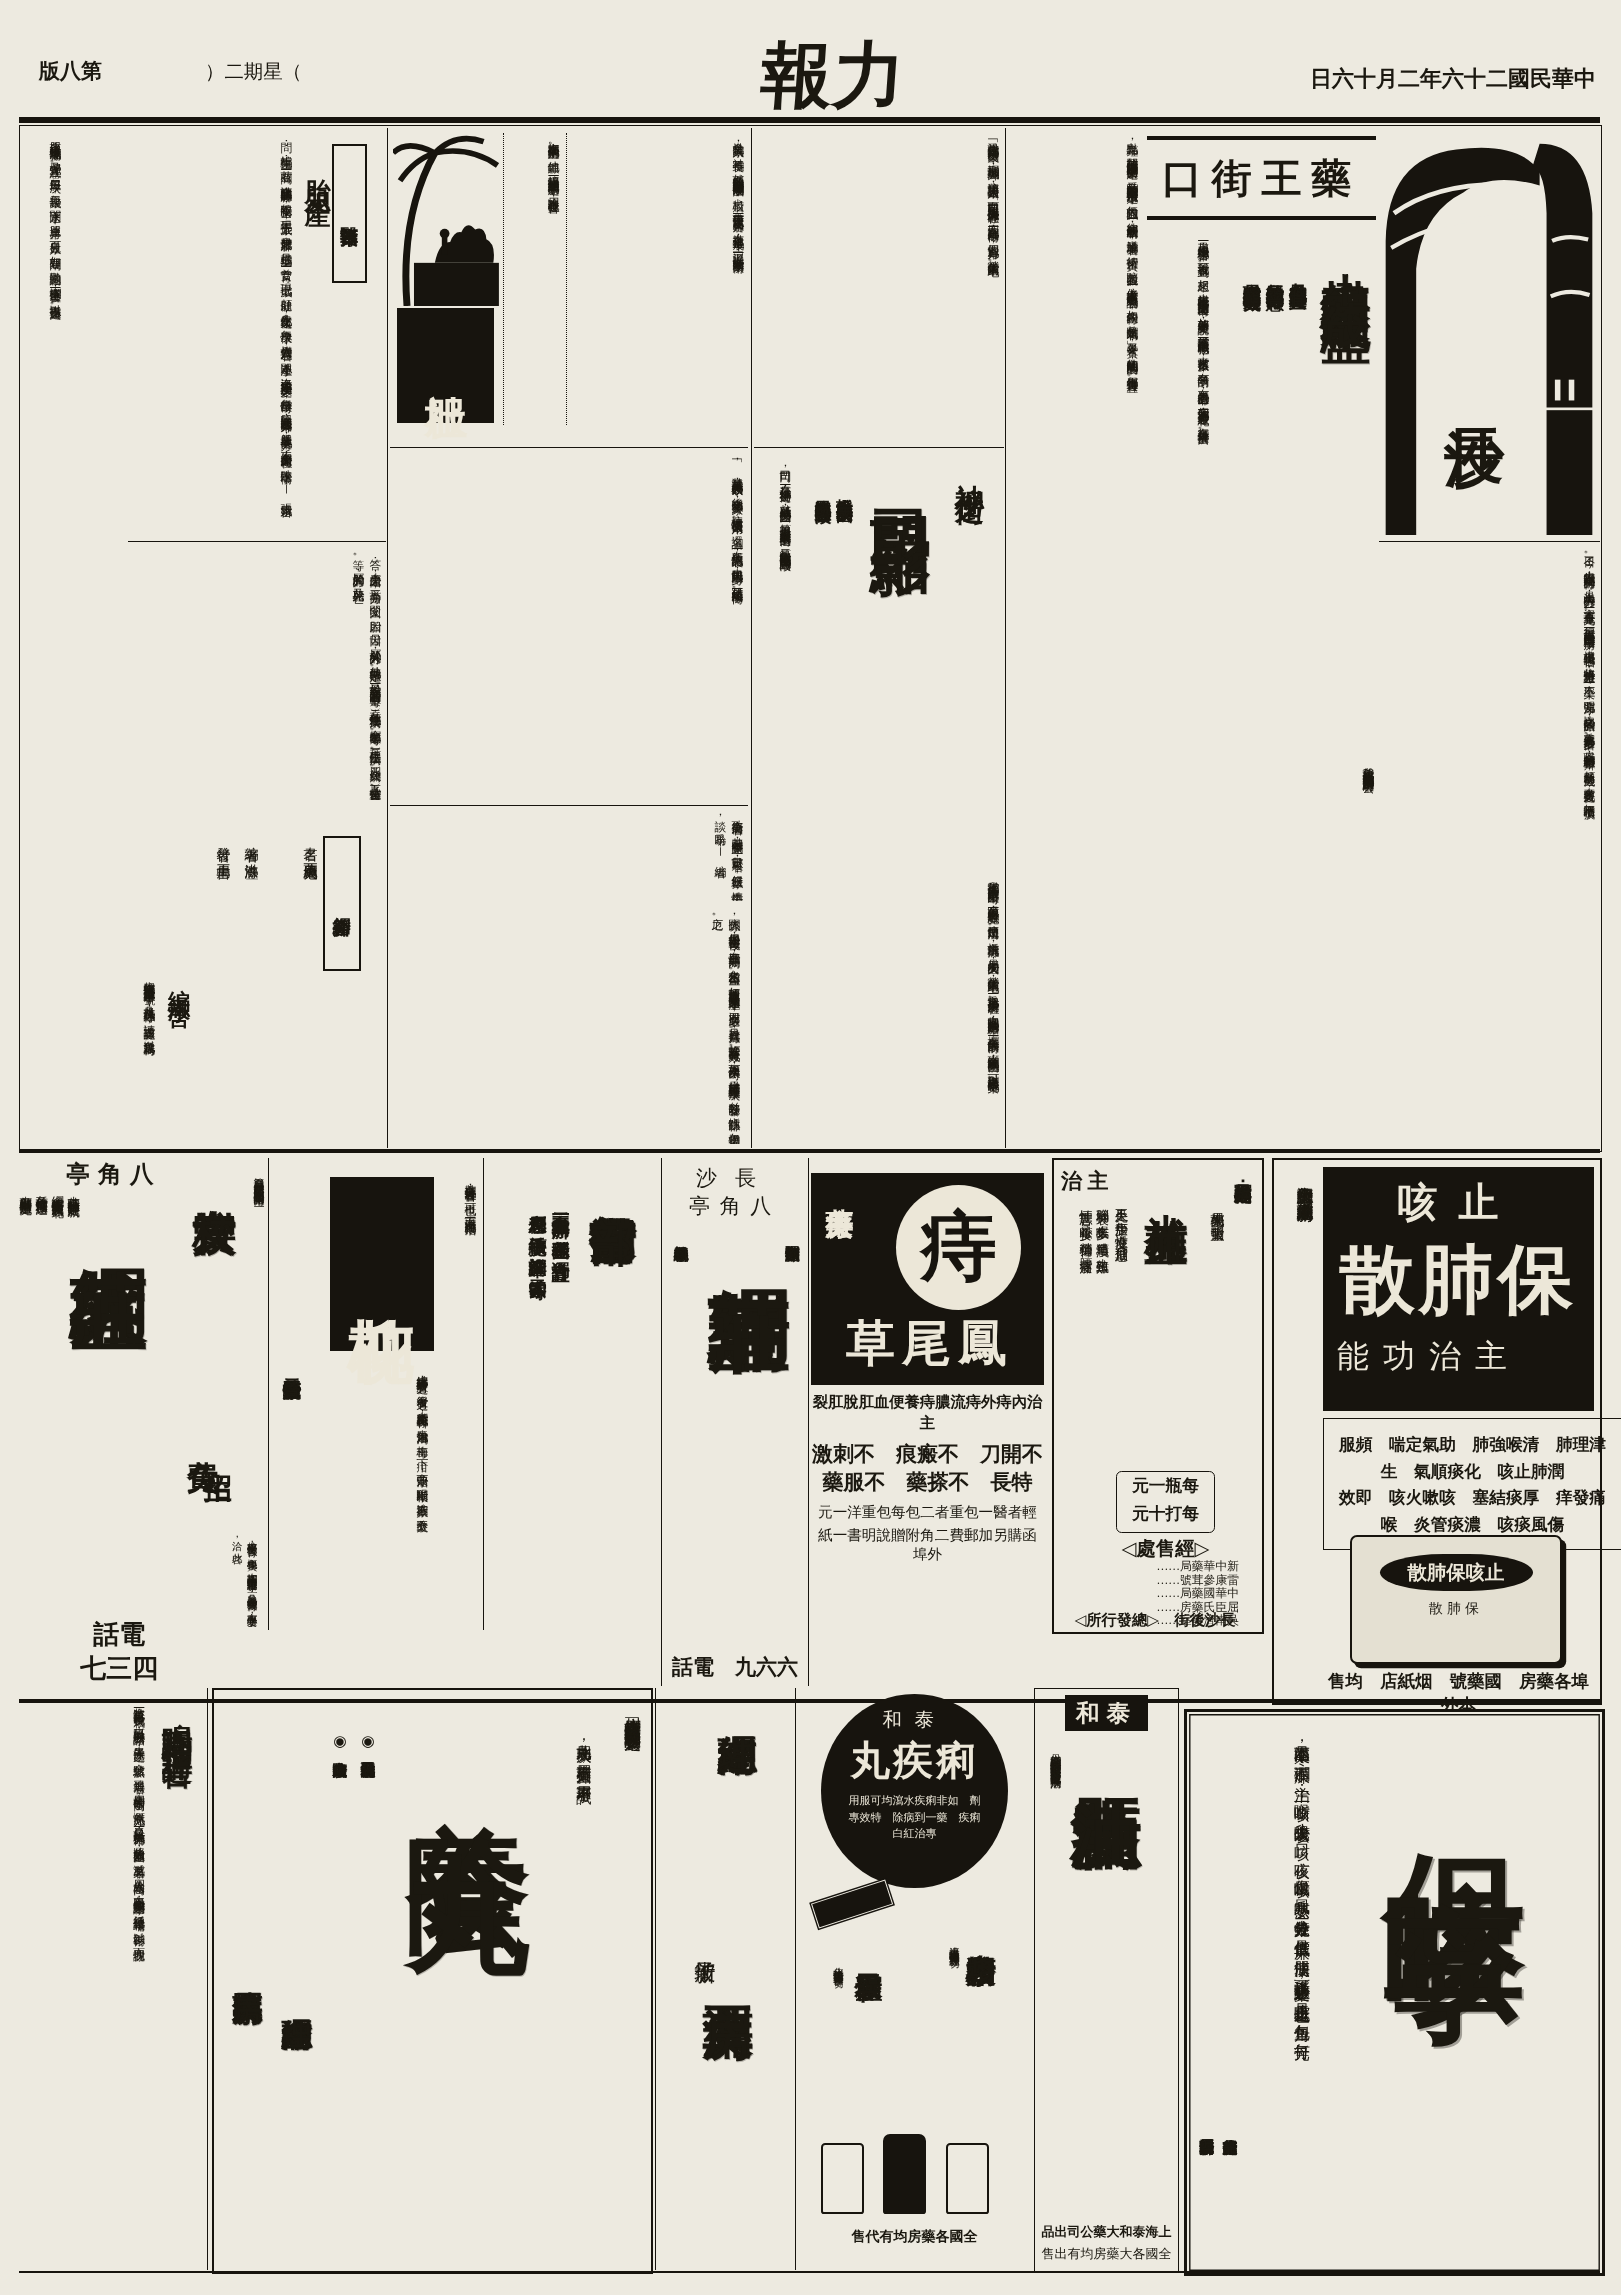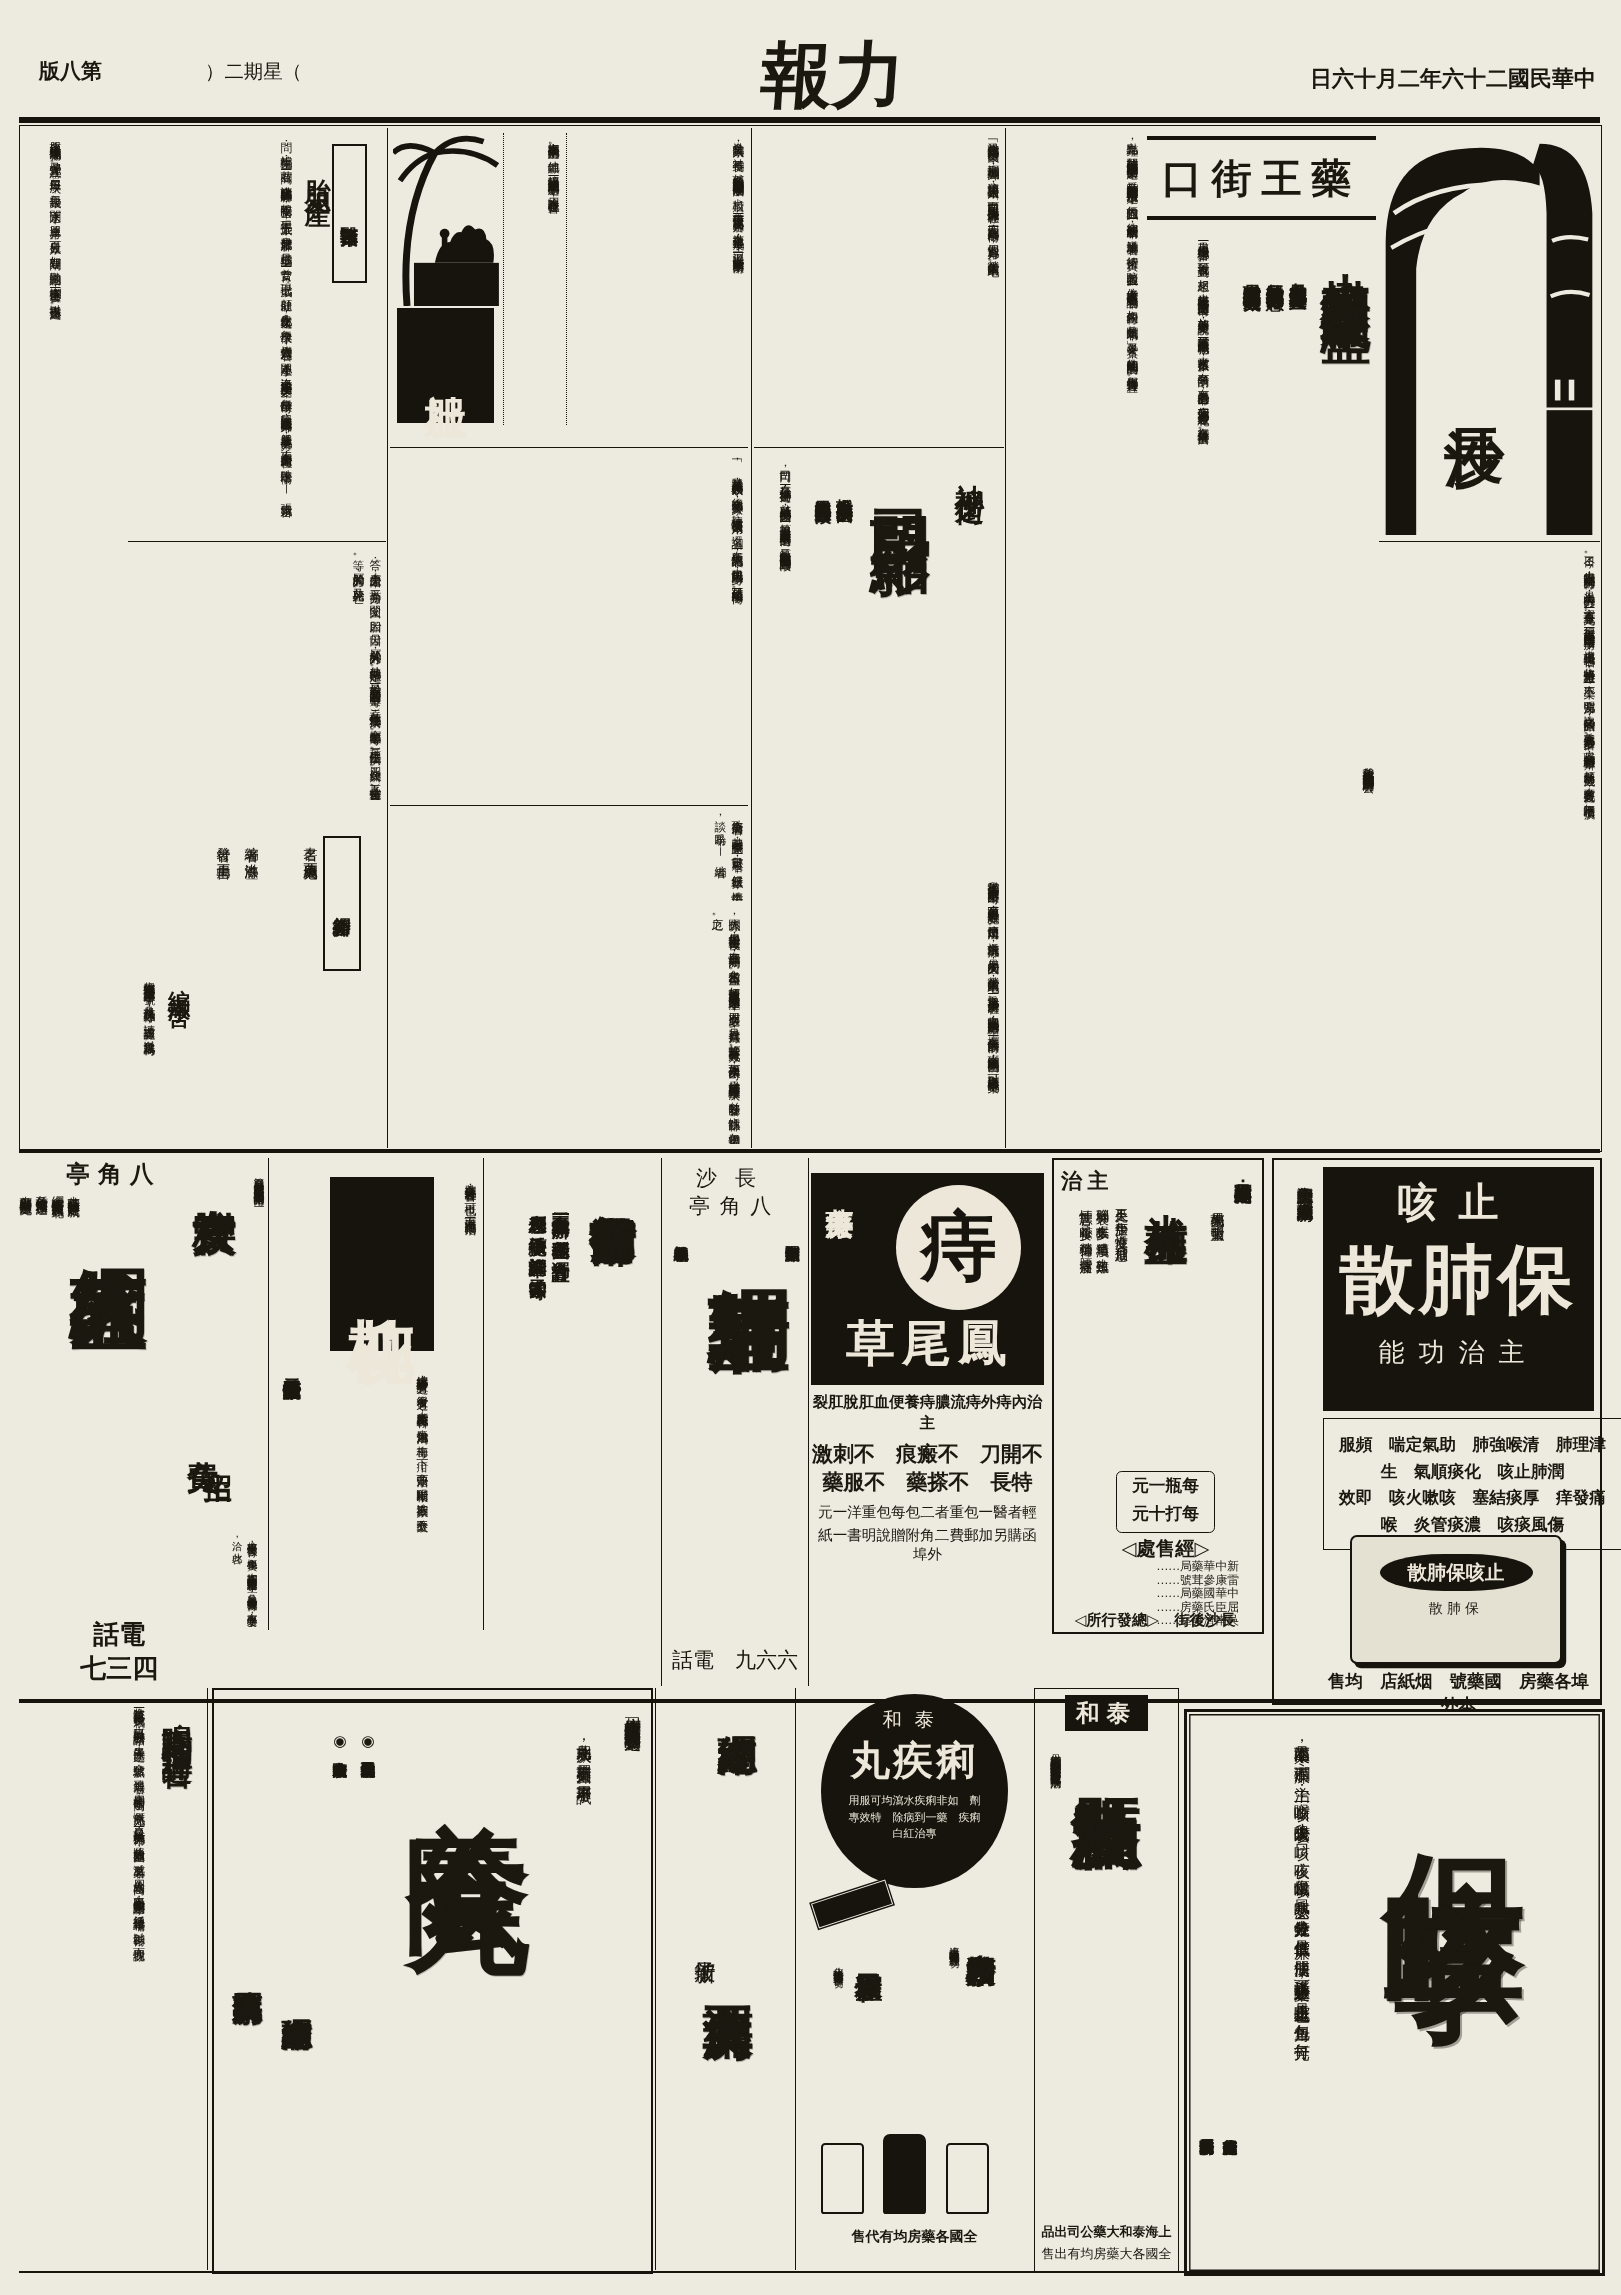--- a/index.html
+++ b/index.html
@@ -110,21 +110,21 @@
   <div class="abs rule" style="left:19.4px;top:1149px;width:1581px;height:4.2px;"></div>
 
   <div class="abs bd" style="left:1272px;top:1158px;width:326px;height:543px;">
     <div class="abs v body-t pre" style="right:305px;top:11px;width:0;"></div>
     <div class="abs v" style="left:5.6px;top:14px;height:514px;width:36px;font-size:16.7px;line-height:1.3;">
       <span>總發行上海中和大藥房</span>　<span>湖南總經理新坡子街五洲大藥房</span>
     </div>
     <div class="abs blk" style="left:49px;top:7px;width:271px;height:244px;">
       <div style="text-align:center;font-size:40px;font-weight:900;margin-top:8.3px;letter-spacing:21px;">咳止</div>
       <div style="text-align:center;font-size:75px;font-weight:900;letter-spacing:4.2px;">散肺保</div>
-      <div style="text-align:center;font-size:26px;margin-top:4.2px;letter-spacing:14px;">能功治主</div>
+      <div style="text-align:left;font-size:32px;margin-top:4.2px;letter-spacing:14px;padding-left:14px;">能功治主</div>
     </div>
     <div class="abs bd1" style="left:49px;top:258px;width:271px;height:104px;font-size:16.7px;font-weight:bold;padding:13px;line-height:1.6;text-align:center;">
       <div>服頻　喘定氣助　肺強喉清　肺理津生　氣順痰化　咳止肺潤</div>
       <div>效即　咳火嗽咳　塞結痰厚　痒發痛喉　炎管痰濃　咳痰風傷</div>
     </div>
     <div class="abs bd" style="left:76px;top:375px;width:208px;height:125px;border-radius:7px;background:#e4e0d2;box-shadow:4.2px 4.2px 0 #17140e;">
       <div class="blk ctr" style="margin:16.7px auto 0;width:153px;height:37px;border-radius:50%/60%;font-size:19.4px;font-weight:bold;">散肺保咳止</div>
       <div style="text-align:center;font-size:14px;margin-top:9.7px;letter-spacing:4.2px;">散肺保</div>
     </div>
     <div class="abs" style="left:49px;top:509px;width:271px;text-align:center;font-size:17.4px;font-weight:bold;">售均　店紙烟　號藥國　房藥各埠外本</div>
@@ -162,21 +162,21 @@
     <div style="margin-top:7px;text-align:center;font-size:14.6px;">元一洋重包每包二者重包一醫者輕</div>
     <div style="margin-top:4.2px;text-align:center;font-size:14.6px;">紙一書明說贈附角二費郵加另購函埠外</div>
   </div>
 
   <div class="abs" style="left:661px;top:1158px;width:146px;height:528px;border-right:1.4px solid #17140e;border-left:1.4px solid #17140e;">
     <div style="text-align:center;font-size:21px;letter-spacing:18px;margin-top:5.6px;">沙長</div>
     <div style="text-align:center;font-size:21px;letter-spacing:9.7px;">亭角八</div>
     <div class="abs v noisy" style="left:32px;top:67px;height:389px;font-size:82px;font-weight:900;">瑞豐綢莊</div>
     <div class="abs v" style="left:5.6px;top:76px;height:361px;width:23.6px;font-size:15.3px;">冬季極新絲毛棉織摩登衣料</div>
     <div class="abs v" style="right:5.6px;top:76px;height:361px;width:23.6px;font-size:15.3px;">瀏陽夏布特別廉價歡迎照顧</div>
-    <div class="abs" style="left:0;bottom:12px;width:100%;text-align:center;font-size:21px;font-weight:normal;">
+    <div class="abs" style="left:0;bottom:5px;width:100%;text-align:center;font-size:21px;font-weight:bold;">
       <span>話電</span>　<span>九六六</span>
     </div>
   </div>
 
   <div class="abs" style="left:486px;top:1158px;width:172px;height:472px;">
     <div class="abs v noisy" style="right:12.5px;top:21px;height:444px;font-size:47px;font-weight:900;">湖南省銀行儲蓄部</div>
     <div class="abs v pre tight" style="left:9.7px;top:42px;height:416px;width:76px;font-size:18px;font-weight:bold;">二十五年五月一日開辦　基金穩固　會計獨立
 利息優厚　手續敏捷　詳細簡章　函索卽寄</div>
   </div>
 

